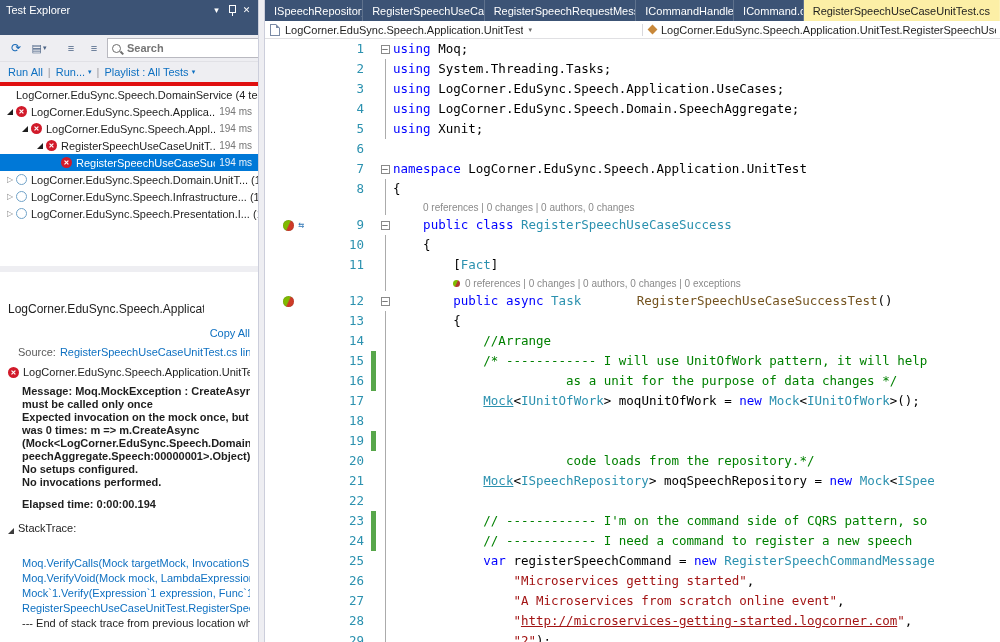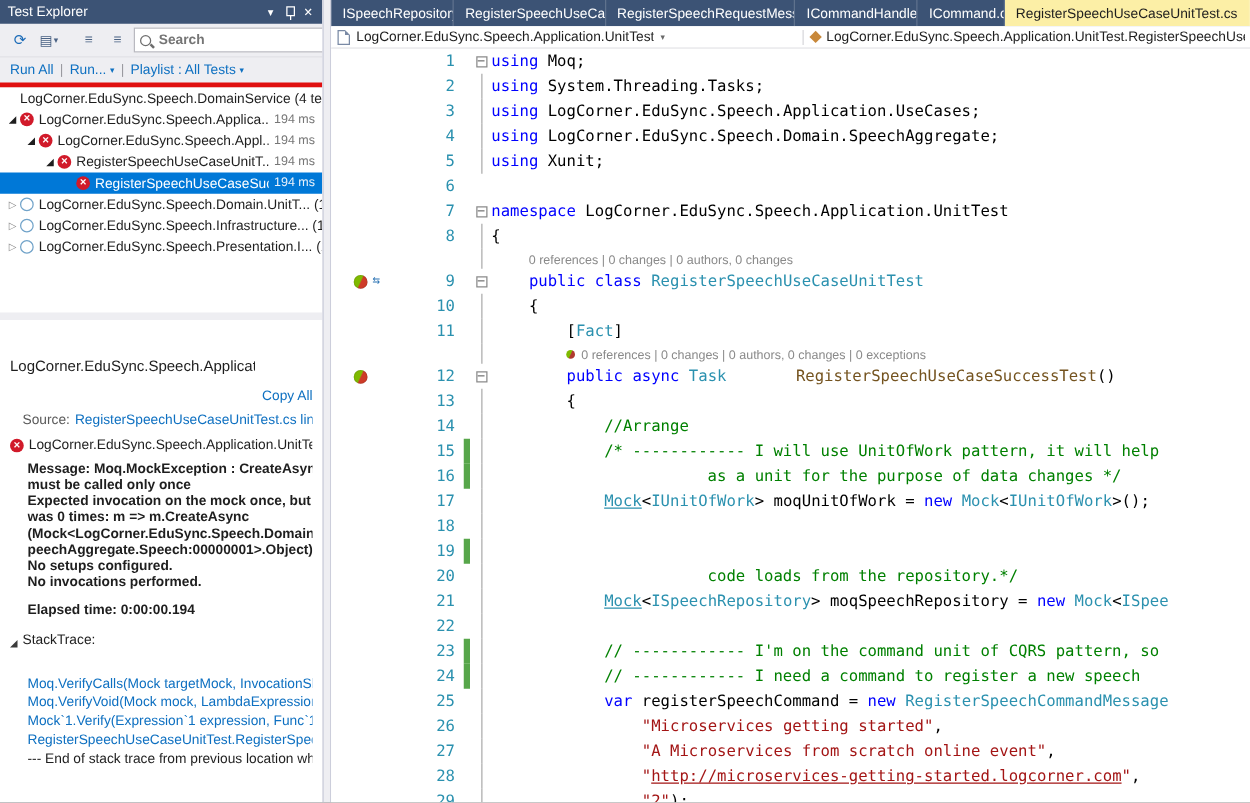--- a/index.html
+++ b/index.html
@@ -1,20 +1,20 @@
 <!DOCTYPE html>
 <html style="--titlebar-bg: #3C5375; --tabstrip-bg: #3C5375; --active-tab-bg: #FCEFA6; --selection-bg: #0078D7; --failed-red: #D11A2A; --link-blue: #0E70C1; --progress-red: #E01010; --change-green: #57A64A; --keyword-blue: #0000FF; --type-teal: #2B91AF; --string-red: #A31515; --comment-green: #008000; --line-number: #2B91AF;"><head>
 <meta charset="utf-8">
 <style>
   html,body{margin:0;padding:0;background:#888;}
   .app{width:1000px;height:642px;overflow:hidden;display:flex;font-family:"Liberation Sans",sans-serif;background:#EEEEF2;position:relative;}
   .link{color:var(--link-blue,#0E70C1);text-decoration:none;cursor:pointer;}
   
   .te{width:258px;min-width:258px;display:flex;flex-direction:column;background:#EEEEF2;overflow:hidden;}
-  .te-titlebar{height:19px;background:var(--titlebar-bg,#3C5375);color:#FFF;font-size:11px;display:flex;align-items:center;padding:0 4px 0 6px;}
+  .te-titlebar{height:19px;background:var(--titlebar-bg,#3C5375);color:#FFF;font-size:11px;display:flex;align-items:center;padding:0 4px 16px 6px;}
   .te-titlebar .cap{flex:1;white-space:nowrap;overflow:hidden;}
   .wbtn{color:#FFF;font-size:9px;width:15px;text-align:center;cursor:pointer;}
   .pin{display:inline-block;width:15px;position:relative;height:12px;cursor:pointer;}
   .pin::before{content:"";position:absolute;left:5px;top:1px;width:5px;height:6px;border:1px solid #fff;}
   .pin::after{content:"";position:absolute;left:8px;top:8px;width:1px;height:4px;background:#fff;}
   .te-toolbar{height:26px;display:flex;align-items:center;padding:0 6px;gap:3px;border-bottom:1px solid #E1E1E6;}
   .tbtn{border:none;background:transparent;color:#1B6BB8;font-size:12px;height:20px;min-width:20px;display:flex;align-items:center;justify-content:center;padding:0 2px;cursor:pointer;}
   .tbtn .ic{color:#4A6284;font-size:11px;}
   .tbtn .dd{font-size:7px;color:#4A6284;margin-left:1px;}
   .tsep{width:1px;height:14px;background:#C8C8D0;margin:0 3px;}
@@ -317,21 +317,21 @@
         <div class="code-row">
           <span class="m-glyph">
             <span class="glyph ball"></span>
             <span class="glyph links">⇆</span>
           </span>
           <span class="m-num">9</span>
           <span class="m-change"></span>
           <span class="m-fold">
             <span class="fold-box">–</span>
           </span>
-          <span class="m-code"><span class="tok-p">    </span><span class="tok-k">public</span><span class="tok-p"> </span><span class="tok-k">class</span><span class="tok-p"> </span><span class="tok-t">RegisterSpeechUseCaseUnitTest</span></span>
+          <span class="m-code"><span class="tok-p">    </span><span class="tok-k">public</span><span class="tok-p"> </span><span class="tok-k">class</span><span class="tok-p"> </span><span class="tok-t">RegisterSpeechUseCaseSuccess</span></span>
         </div>
         <div class="code-row">
           <span class="m-glyph"></span>
           <span class="m-num">10</span>
           <span class="m-change"></span>
           <span class="m-fold vline"></span>
           <span class="m-code"><span class="tok-p">    {</span></span>
         </div>
         <div class="code-row">
           <span class="m-glyph"></span>
@@ -426,21 +426,21 @@
           <span class="m-num">22</span>
           <span class="m-change"></span>
           <span class="m-fold vline"></span>
           <span class="m-code"></span>
         </div>
         <div class="code-row">
           <span class="m-glyph"></span>
           <span class="m-num">23</span>
           <span class="m-change on"></span>
           <span class="m-fold vline"></span>
-          <span class="m-code"><span class="tok-p">            </span><span class="tok-c">// ------------ I'm on the command unit of CQRS pattern, so </span></span>
+          <span class="m-code"><span class="tok-p">            </span><span class="tok-c">// ------------ I'm on the command side of CQRS pattern, so </span></span>
         </div>
         <div class="code-row">
           <span class="m-glyph"></span>
           <span class="m-num">24</span>
           <span class="m-change on"></span>
           <span class="m-fold vline"></span>
           <span class="m-code"><span class="tok-p">            </span><span class="tok-c">// ------------ I need a command to register a new speech</span></span>
         </div>
         <div class="code-row">
           <span class="m-glyph"></span>

